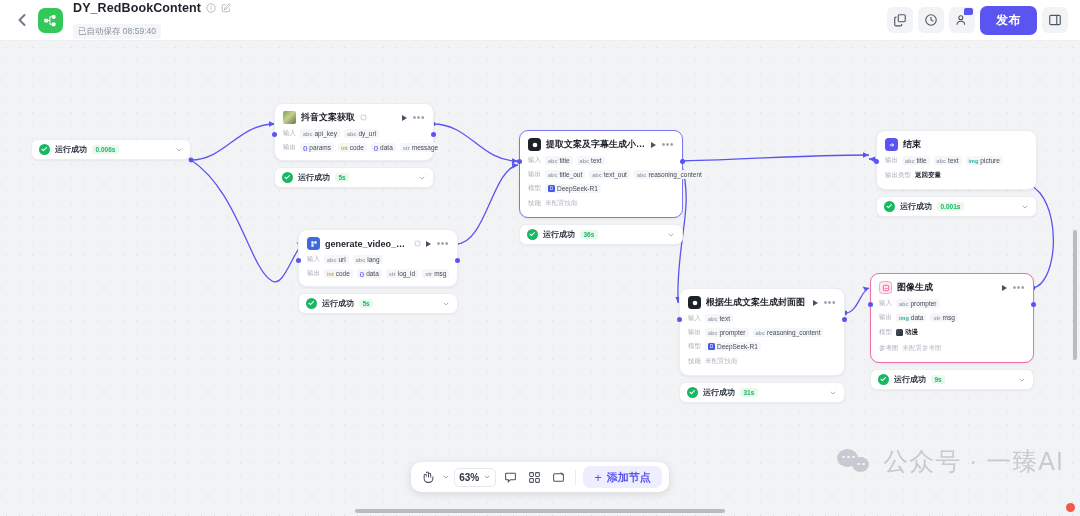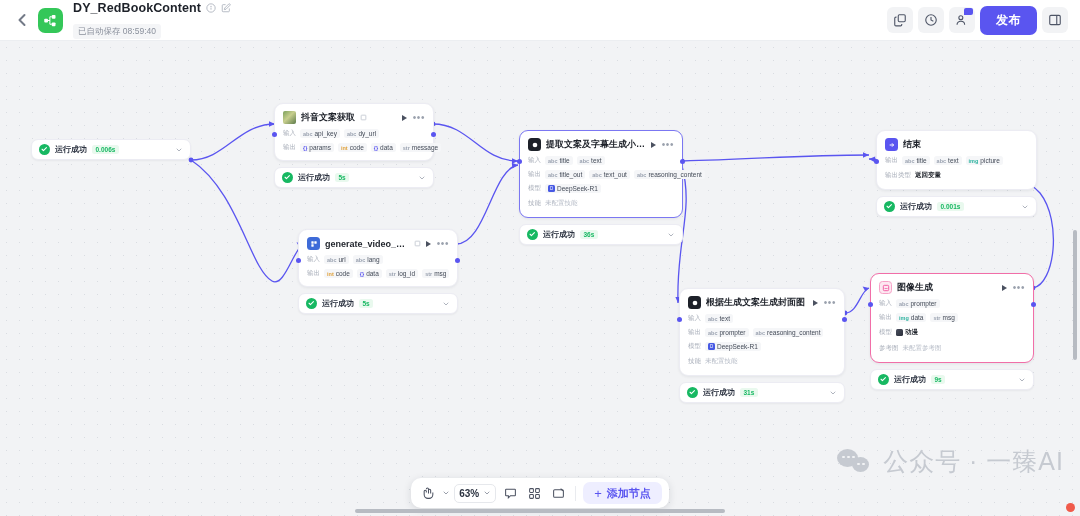--- a/index.html
+++ b/index.html
@@ -137,21 +137,21 @@
   .status-chev { margin-left: auto; color: #9aa1ad; display:flex; }
   .status-chev svg { width: 8px; height: 8px; }
 
   .port { position: absolute; width: 5px; height: 5px; border-radius: 50%;
      background: #5a55f0; top: 28px; }
   .port.left { left: -3px; }
   .port.right { right: -3px; }
 
   
   .toolbar-wrap {
-    position: absolute; bottom: 8px; left: 0; width: 1080px;
+    position: absolute; bottom: 24px; left: 0; width: 1080px;
     display: flex; justify-content: center; align-items: center; gap: 7px; z-index: 30;
   }
   .tb {
     background: #fff; border-radius: 10px; box-shadow: 0 2px 9px rgba(25,30,50,.13);
     height: 30px; display: flex; align-items: center; padding: 0 7px; gap: 4px;
   }
   .tb-ic { width: 20px; height: 20px; display: flex; align-items: center; justify-content: center;
     color: #4b5160; cursor: pointer; border-radius: 4px; }
   .tb-ic svg { width: 13px; height: 13px; }
   .zoom-box {

